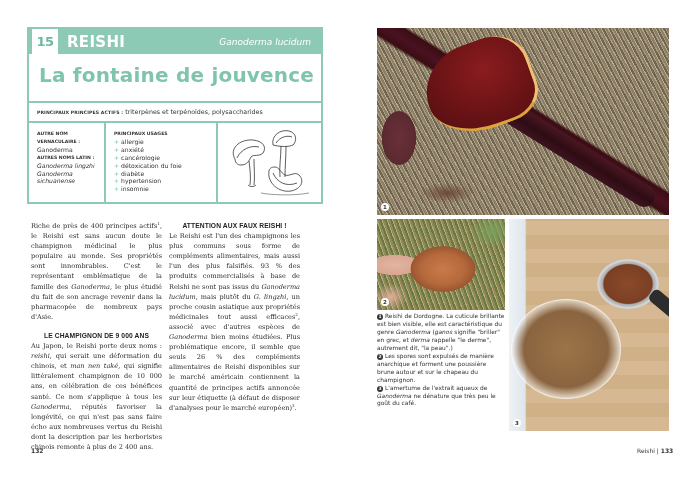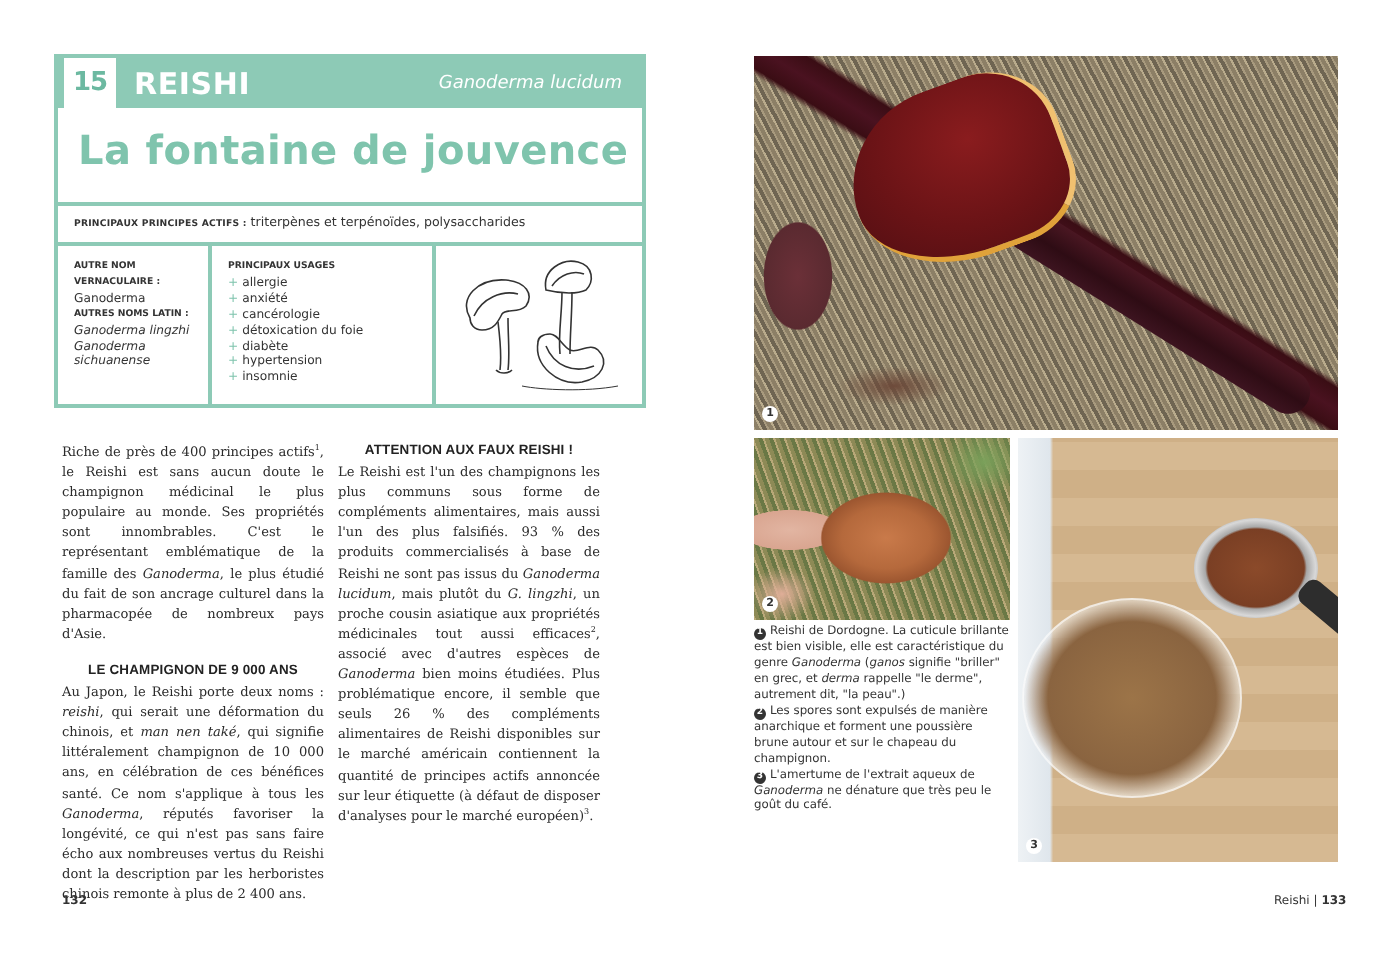--- a/index.html
+++ b/index.html
@@ -137,21 +137,21 @@
 
       <path d="M58 19 C58 30, 56 40, 57 50 M63 19 C63 30, 62 40, 62 50"></path>
 
       <path d="M46 44 C44 56, 56 66, 68 64 C78 62, 82 54, 76 48 C72 44, 66 50, 62 48 C58 46, 56 40, 52 40 C48 40, 46 42, 46 44 Z"></path>
       <path d="M50 46 C54 56, 64 60, 74 56"></path>
       <path d="M38 66 C48 68, 70 69, 86 66" stroke-width="0.5"></path>
     </svg>
   </div>
 
   <div class="col-text col-a">
-    <p><span>Riche de près de 400 principes actifs</span><sup>1</sup><span>, le Reishi est sans aucun doute le champignon médicinal le plus populaire au monde. Ses propriétés sont innombrables. C'est le représentant emblématique de la famille des </span><i>Ganoderma</i><span>, le plus étudié du fait de son ancrage culturel dans la pharmacopée de nombreux pays d'Asie.</span></p>
+    <p><span>Riche de près de 400 principes actifs</span><sup>1</sup><span>, le Reishi est sans aucun doute le champignon médicinal le plus populaire au monde. Ses propriétés sont innombrables. C'est le représentant emblématique de la famille des </span><i>Ganoderma</i><span>, le plus étudié du fait de son ancrage revenir dans la pharmacopée de nombreux pays d'Asie.</span></p>
     <div class="gap"></div>
     <h3>LE CHAMPIGNON DE 9 000 ANS</h3>
     <p><span>Au Japon, le Reishi porte deux noms : </span><i>reishi</i><span>, qui serait une déformation du chinois, et </span><i>man nen také</i><span>, qui signifie littéralement champignon de 10 000 ans, en célébration de ces bénéfices santé. Ce nom s'applique à tous les </span><i>Ganoderma</i><span>, réputés favoriser la longévité, ce qui n'est pas sans faire écho aux nombreuses vertus du Reishi dont la description par les herboristes chinois remonte à plus de 2 400 ans.</span></p>
   </div>
 
   <div class="col-text col-b">
     <h3>ATTENTION AUX FAUX REISHI !</h3>
     <p><span>Le Reishi est l'un des champignons les plus communs sous forme de compléments alimentaires, mais aussi l'un des plus falsifiés. 93 % des produits commercialisés à base de Reishi ne sont pas issus du </span><i>Ganoderma lucidum</i><span>, mais plutôt du </span><i>G. lingzhi</i><span>, un proche cousin asiatique aux propriétés médicinales tout aussi efficaces</span><sup>2</sup><span>, associé avec d'autres espèces de </span><i>Ganoderma</i><span> bien moins étudiées. Plus problématique encore, il semble que seuls 26 % des compléments alimentaires de Reishi disponibles sur le marché américain contiennent la quantité de principes actifs annoncée sur leur étiquette (à défaut de disposer d'analyses pour le marché européen)</span><sup>3</sup><span>.</span></p>
   </div>
 

